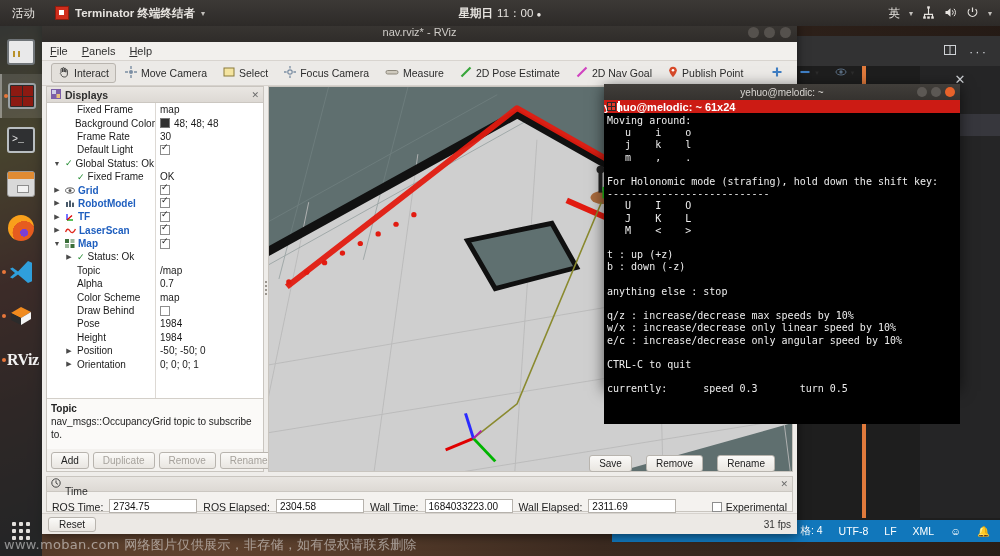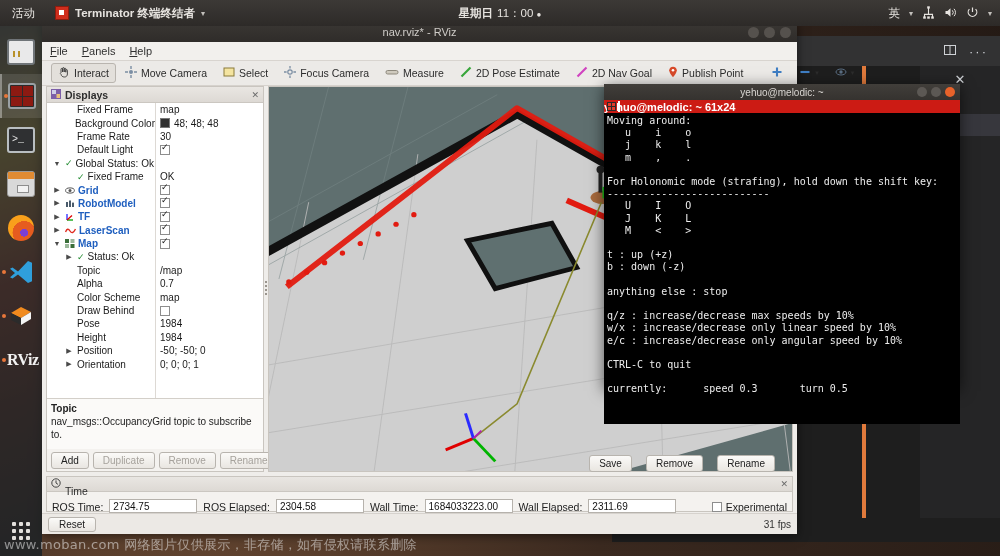--- a/index.html
+++ b/index.html
@@ -177,20 +177,28 @@
     </span>
     <span style="letter-spacing:2px;font-size:13px;">···</span>
   </div>
   <div id="vsc-accent"></div>
   <div id="vsc-side">
     <div style="height:26px;display:flex;align-items:center;justify-content:center;">
       <span id="vsc-close">✕</span>
     </div>
     <div class="vsc-row">yth...</div>
     <div class="vsc-row sel">yth...</div>
+  </div>
+  <div id="vsc-status">
+    <span>格: 4</span>
+    <span>UTF-8</span>
+    <span>LF</span>
+    <span>XML</span>
+    <span>☺</span>
+    <span>🔔</span>
   </div>
 </div>
 
 <div id="rviz">
 
   <div id="rv-title">
     <span>nav.rviz* - RViz</span>
     <span class="btns">
       <i class="wbtn"></i>
       <i class="wbtn"></i>

